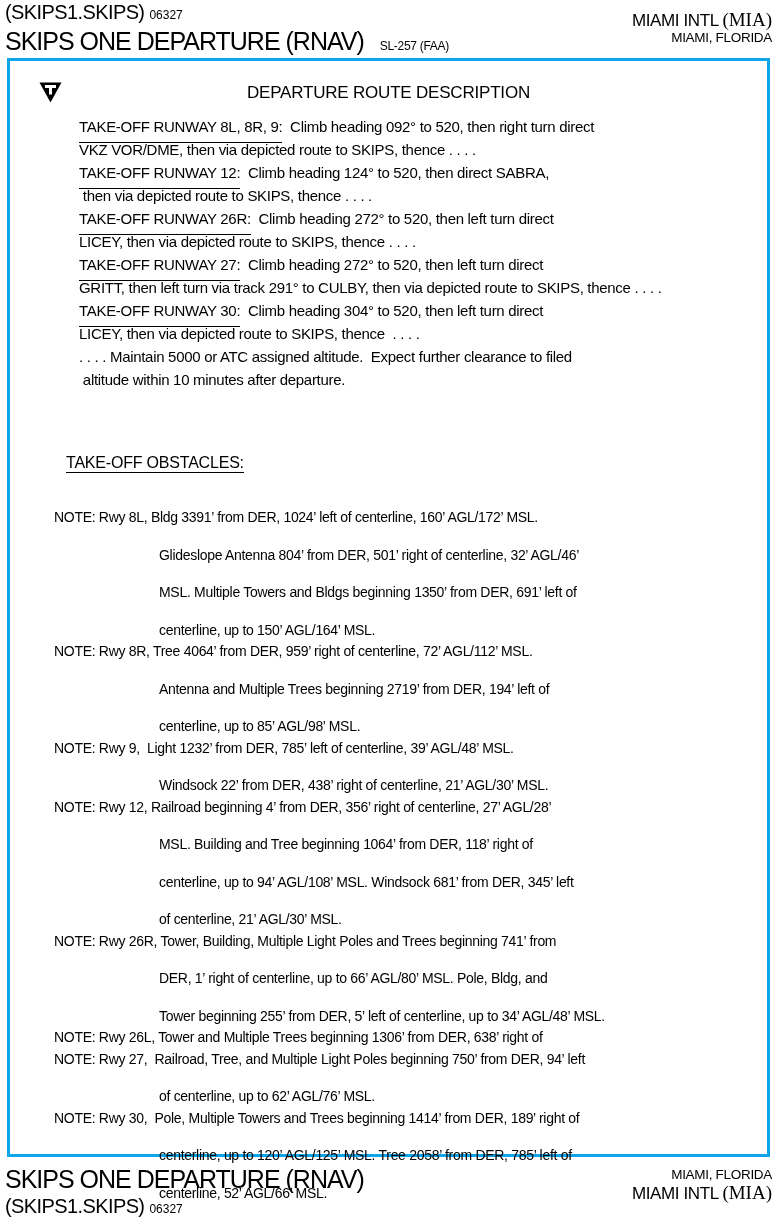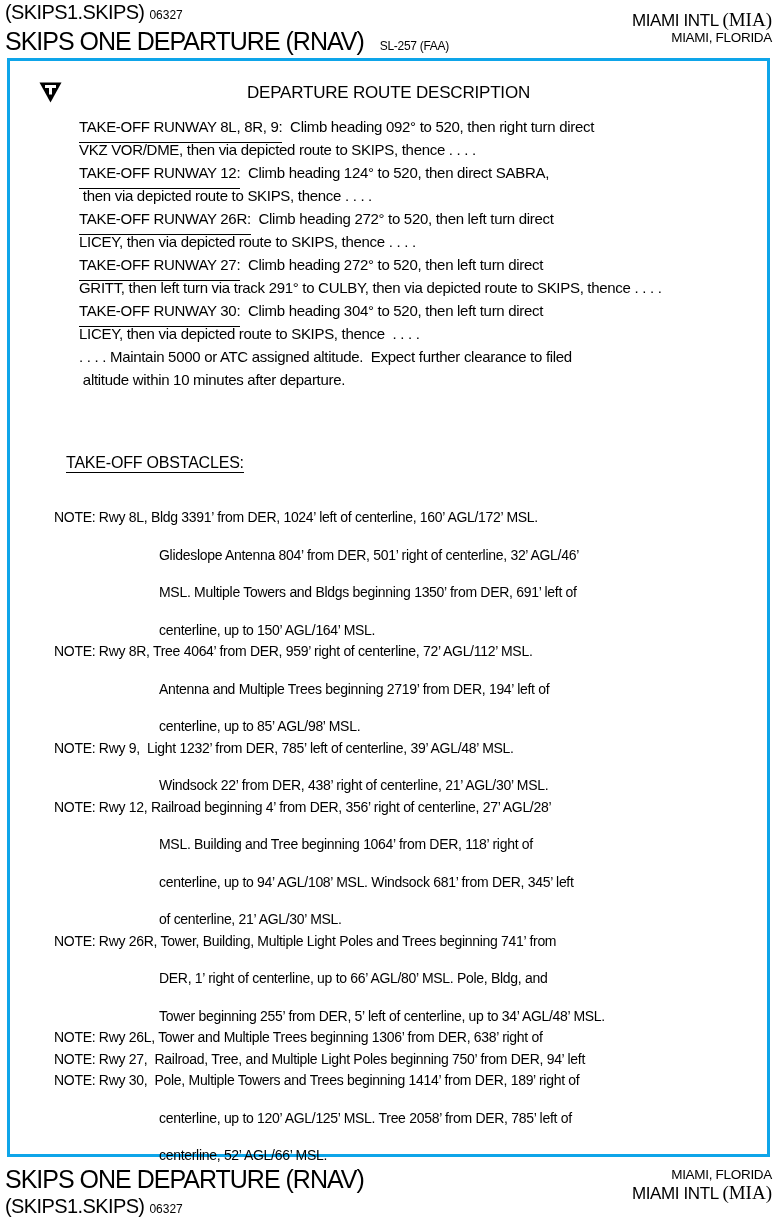--- a/index.html
+++ b/index.html
@@ -127,20 +127,21 @@
       <div class="note">
         <div class="tline"><span class="nlabel">NOTE: Rwy 26R,</span><span> Tower, Building, Multiple Light Poles and Trees beginning 741’ from</span></div>
         <div class="tline cont"><span>DER, 1’ right of centerline, up to 66’ AGL/80’ MSL. Pole, Bldg, and</span></div>
         <div class="tline cont"><span>Tower beginning 255’ from DER, 5’ left of centerline, up to 34’ AGL/48’ MSL.</span></div>
       </div>
       <div class="note">
         <div class="tline"><span class="nlabel">NOTE: Rwy 26L,</span><span> Tower and Multiple Trees beginning 1306’ from DER, 638’ right of</span></div>
       </div>
       <div class="note">
         <div class="tline"><span class="nlabel">NOTE: Rwy 27,</span><span>  Railroad, Tree, and Multiple Light Poles beginning 750’ from DER, 94’ left</span></div>
+        <div class="tline cont"><span>of centerline, up to 62’ AGL/76’ MSL.</span></div>
       </div>
       <div class="note">
         <div class="tline"><span class="nlabel">NOTE: Rwy 30,</span><span>  Pole, Multiple Towers and Trees beginning 1414’ from DER, 189’ right of</span></div>
         <div class="tline cont"><span>centerline, up to 120’ AGL/125’ MSL. Tree 2058’ from DER, 785’ left of</span></div>
         <div class="tline cont"><span>centerline, 52’ AGL/66’ MSL.</span></div>
       </div>
     </div>
 </div>
 
 <div class="ftr-left">

